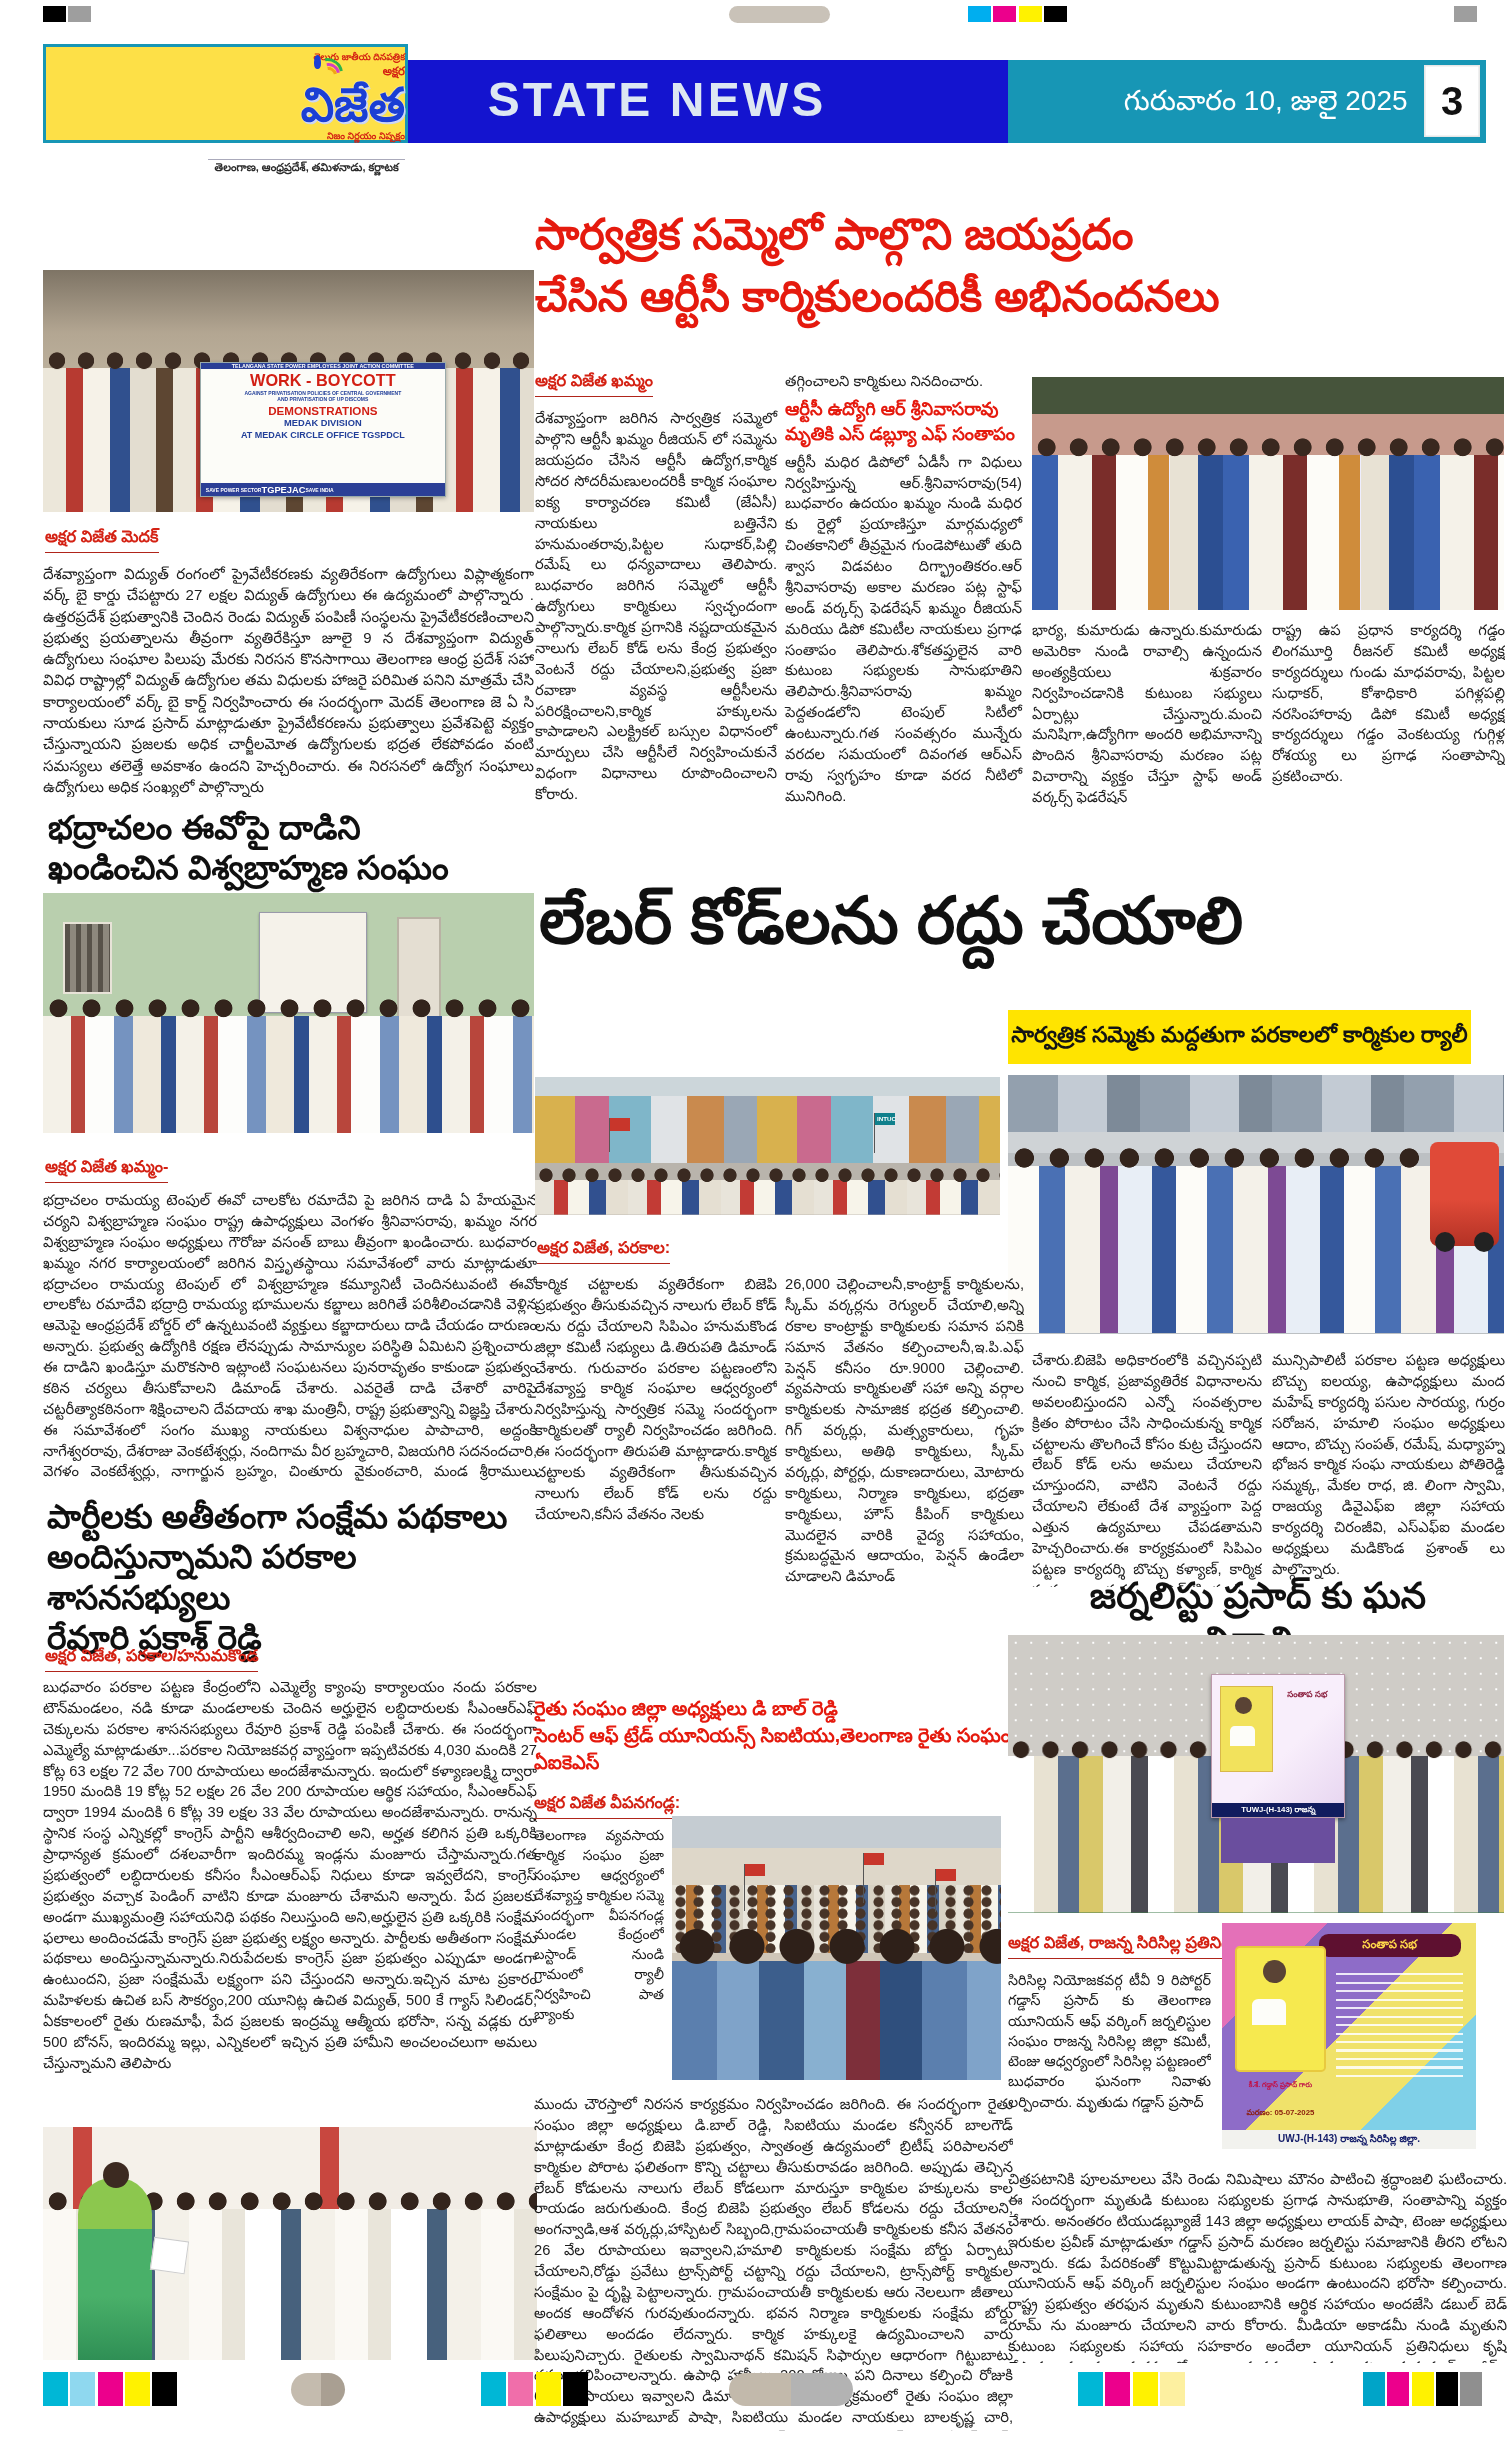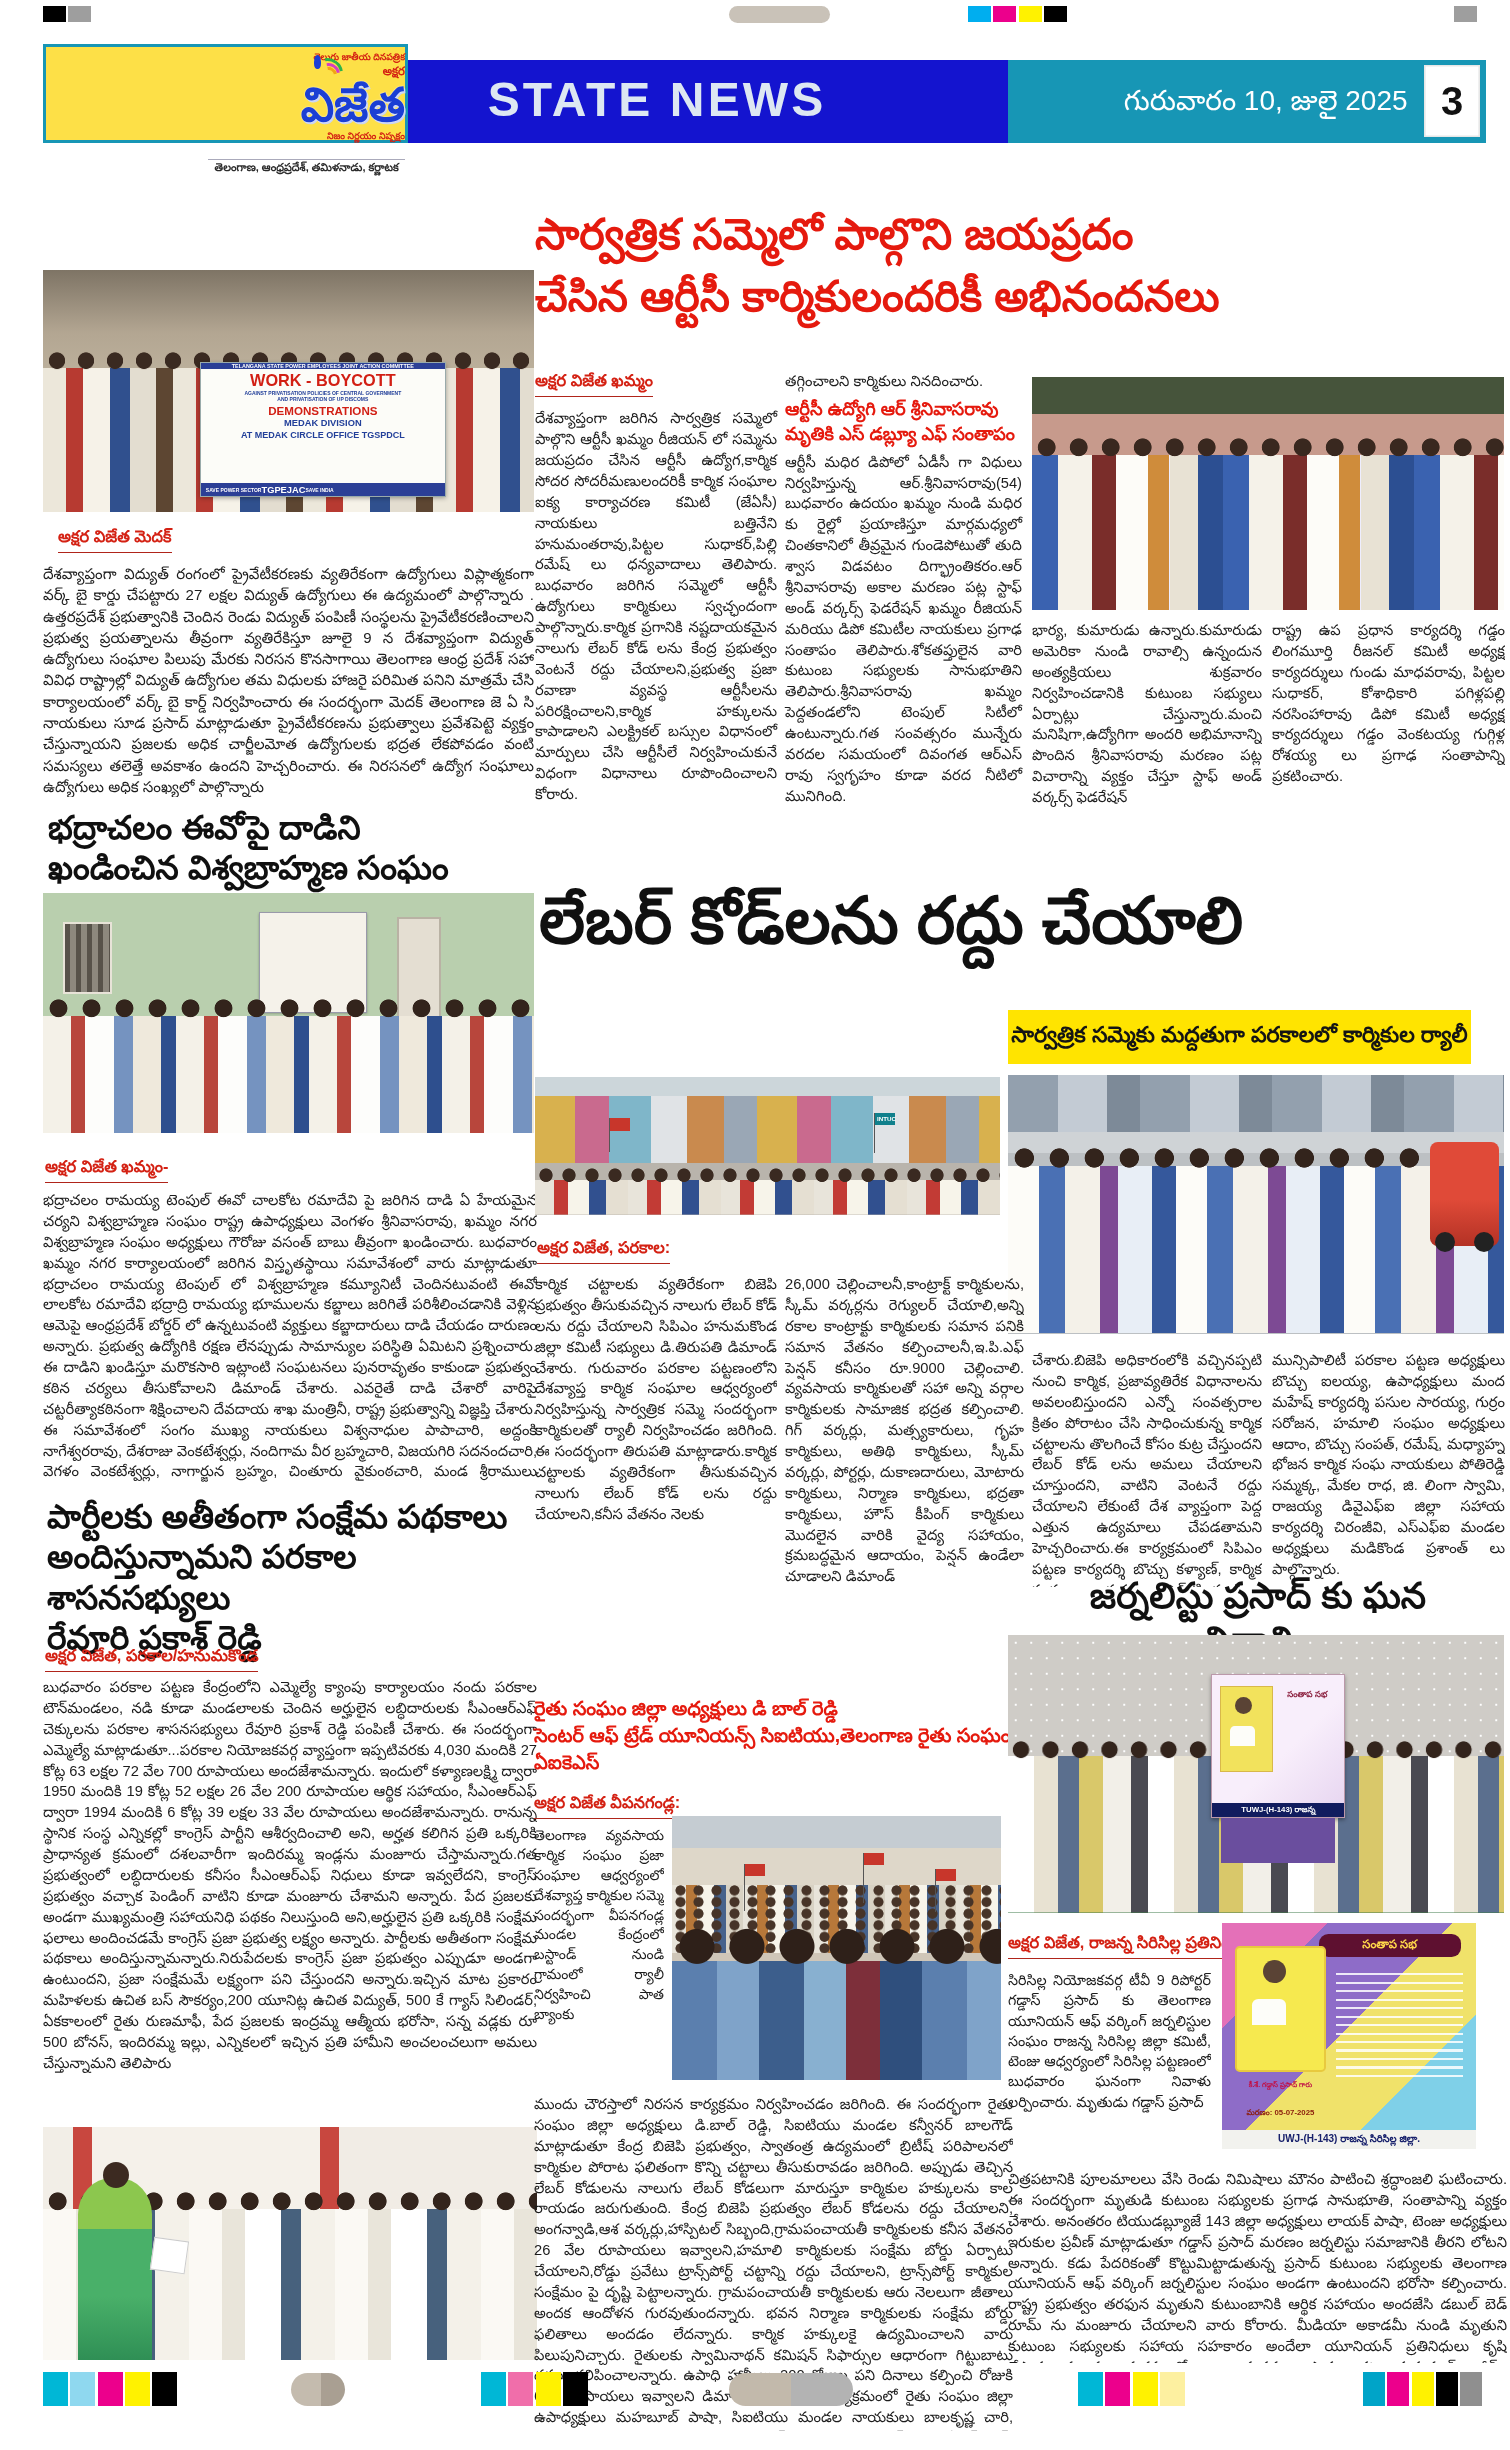--- a/index.html
+++ b/index.html
@@ -180,21 +180,21 @@
       <div style="color:#d21f14;font-weight:900;font-size:11.6px;margin-top:2.3px;">DEMONSTRATIONS</div>
       <div style="color:#23409a;font-weight:800;font-size:9.3px;margin-top:1.6px;">MEDAK DIVISION</div>
       <div style="color:#23409a;font-weight:800;font-size:9px;margin-top:1.6px;">AT MEDAK CIRCLE OFFICE TGSPDCL</div>
       <div class="bn-bottom">
         <span style="font-size:5px;">SAVE POWER SECTOR</span>
         <span style="font-size:9.3px;">TGPEJAC</span>
         <span style="font-size:5px;">SAVE INDIA</span>
       </div>
     </div>
   </div>
-  <div class="abs byline" style="left:58px;top:527px;"><span>అక్షర విజేత మెదక్</span></div>
+  <div class="abs byline" style="left:45px;top:527px;"><span>అక్షర విజేత మెదక్</span></div>
   <div class="abs bodytxt" style="left:43px;top:563px;width:491px;height:234px;overflow:hidden;">దేశవ్యాప్తంగా విద్యుత్ రంగంలో ప్రైవేటీకరణకు వ్యతిరేకంగా ఉద్యోగులు విప్లాత్మకంగా వర్క్ బై కార్డు చేపట్టారు 27 లక్షల విద్యుత్ ఉద్యోగులు ఈ ఉద్యమంలో పాల్గొన్నారు . ఉత్తరప్రదేశ్ ప్రభుత్వానికి చెందిన రెండు విద్యుత్ పంపిణీ సంస్థలను ప్రైవేటీకరణించాలని ప్రభుత్వ ప్రయత్నాలను తీవ్రంగా వ్యతిరేకిస్తూ జూలై 9 న దేశవ్యాప్తంగా విద్యుత్ ఉద్యోగులు సంఘాల పిలుపు మేరకు నిరసన కొనసాగాయి తెలంగాణ ఆంధ్ర ప్రదేశ్ సహా వివిధ రాష్ట్రాల్లో విద్యుత్ ఉద్యోగుల తమ విధులకు హాజరై పరిమిత పనిని మాత్రమే చేసి కార్యాలయంలో వర్క్ బై కార్డ్ నిర్వహించారు ఈ సందర్భంగా మెదక్ తెలంగాణ జె ఏ సి నాయకులు సూడ ప్రసాద్ మాట్లాడుతూ ప్రైవేటీకరణను ప్రభుత్వాలు ప్రవేశపెట్టె వ్యక్తం చేస్తున్నాయని ప్రజలకు అధిక చార్జీలమోత ఉద్యోగులకు భద్రత లేకపోవడం వంటి సమస్యలు తలెత్తే అవకాశం ఉందని హెచ్చరించారు. ఈ నిరసనలో ఉద్యోగ సంఘాలు ఉద్యోగులు అధిక సంఖ్యలో పాల్గొన్నారు</div>
 
   <div class="abs headline red" style="left:535px;top:203px;width:962px;font-size:43px;line-height:1.45;">సార్వత్రిక సమ్మెలో పాల్గొని జయప్రదం
 చేసిన ఆర్టీసీ కార్మికులందరికీ అభినందనలు</div>
   <div class="abs" style="left:535px;top:371px;width:242px;">
     <div class="byline"><span>అక్షర విజేత ఖమ్మం</span></div>
     <div class="bodytxt" style="margin-top:11px;font-size:14.7px;">దేశవ్యాప్తంగా జరిగిన సార్వత్రిక సమ్మెలో పాల్గొని ఆర్టీసీ ఖమ్మం రీజియన్ లో సమ్మెను జయప్రదం చేసిన ఆర్టీసీ ఉద్యోగ,కార్మిక సోదర సోదరీమణులందరికీ కార్మిక సంఘాల ఐక్య కార్యాచరణ కమిటీ (జేఏసీ) నాయకులు బత్తినేని హనుమంతరావు,పిట్టల సుధాకర్,పిల్లి రమేష్ లు ధన్యవాదాలు తెలిపారు. బుధవారం జరిగిన సమ్మెలో ఆర్టీసీ ఉద్యోగులు కార్మికులు స్వచ్ఛందంగా పాల్గొన్నారు.కార్మిక ప్రగానికి నష్టదాయకమైన నాలుగు లేబర్ కోడ్ లను కేంద్ర ప్రభుత్వం వెంటనే రద్దు చేయాలని,ప్రభుత్వ ప్రజా రవాణా వ్యవస్థ ఆర్టీసీలను పరిరక్షించాలని,కార్మిక హక్కులను కాపాడాలని ఎలక్ట్రికల్ బస్సుల విధానంలో మార్పులు చేసి ఆర్టీసీలే నిర్వహించుకునే విధంగా విధానాలు రూపొందించాలని కోరారు.</div>
   </div>
   <div class="abs" style="left:785px;top:371px;width:237px;">
     <div class="bodytxt" style="font-size:14.7px;">తగ్గించాలని కార్మికులు నినదించారు.</div>

